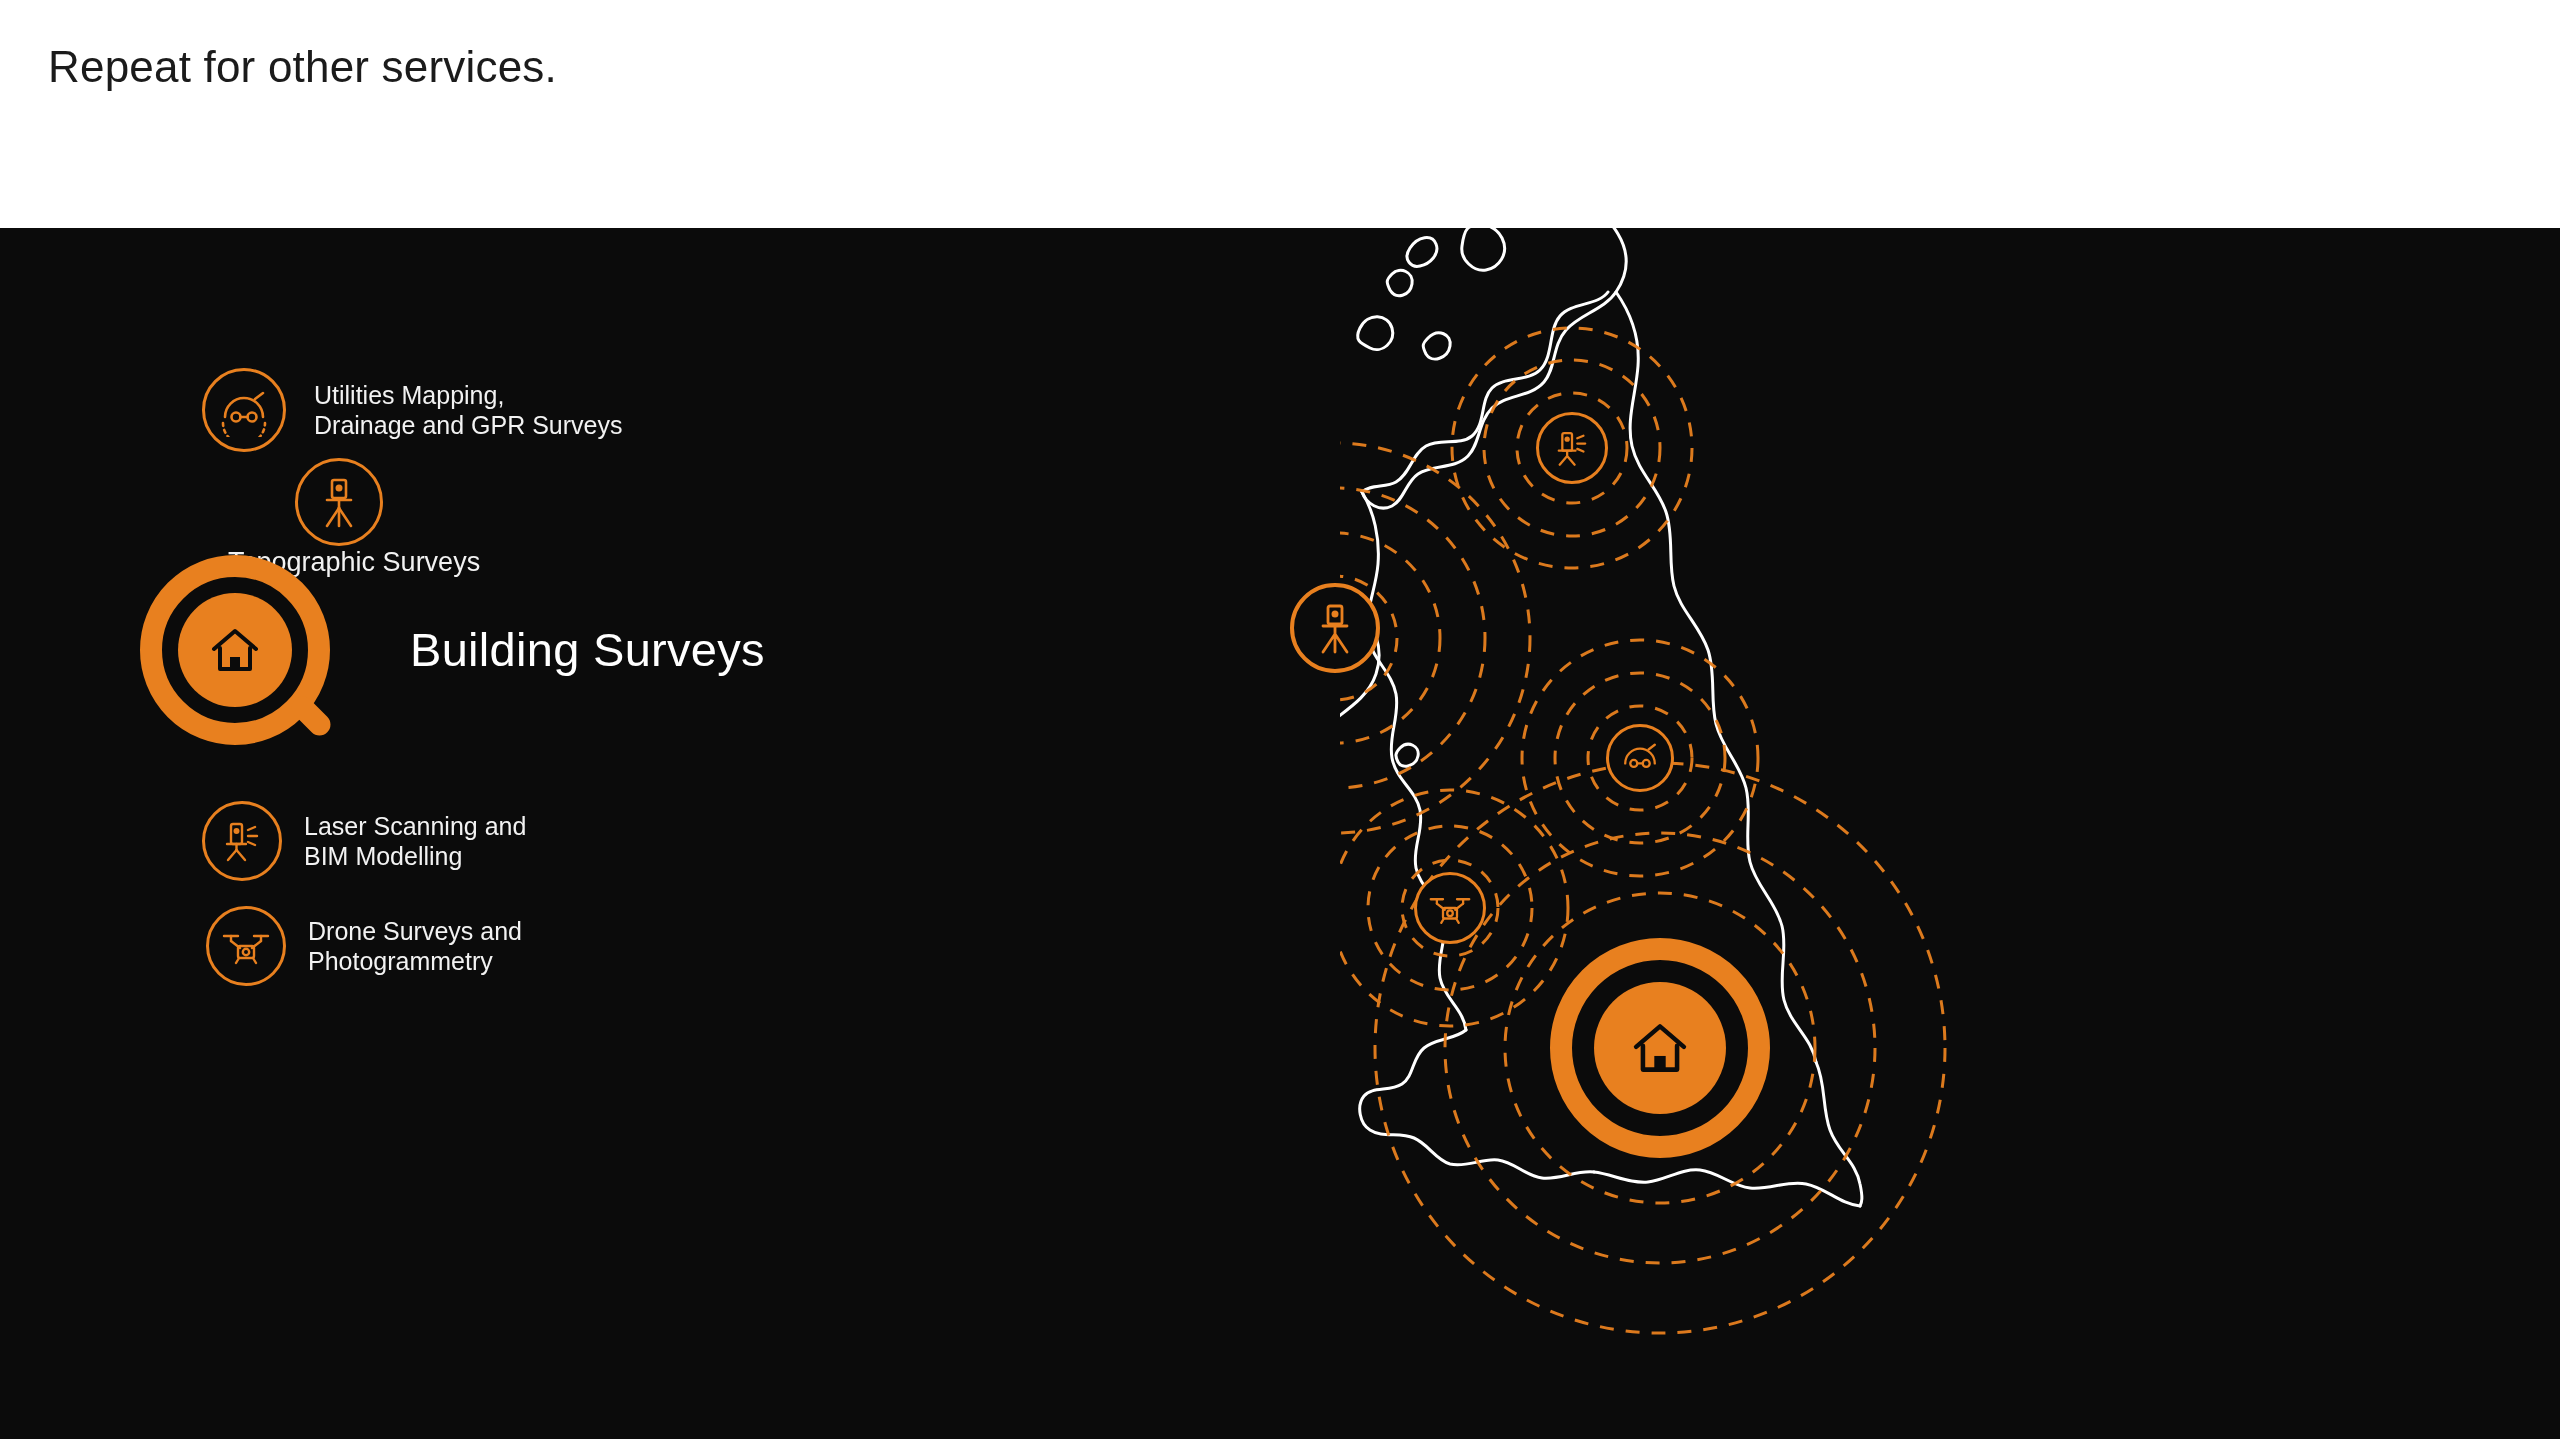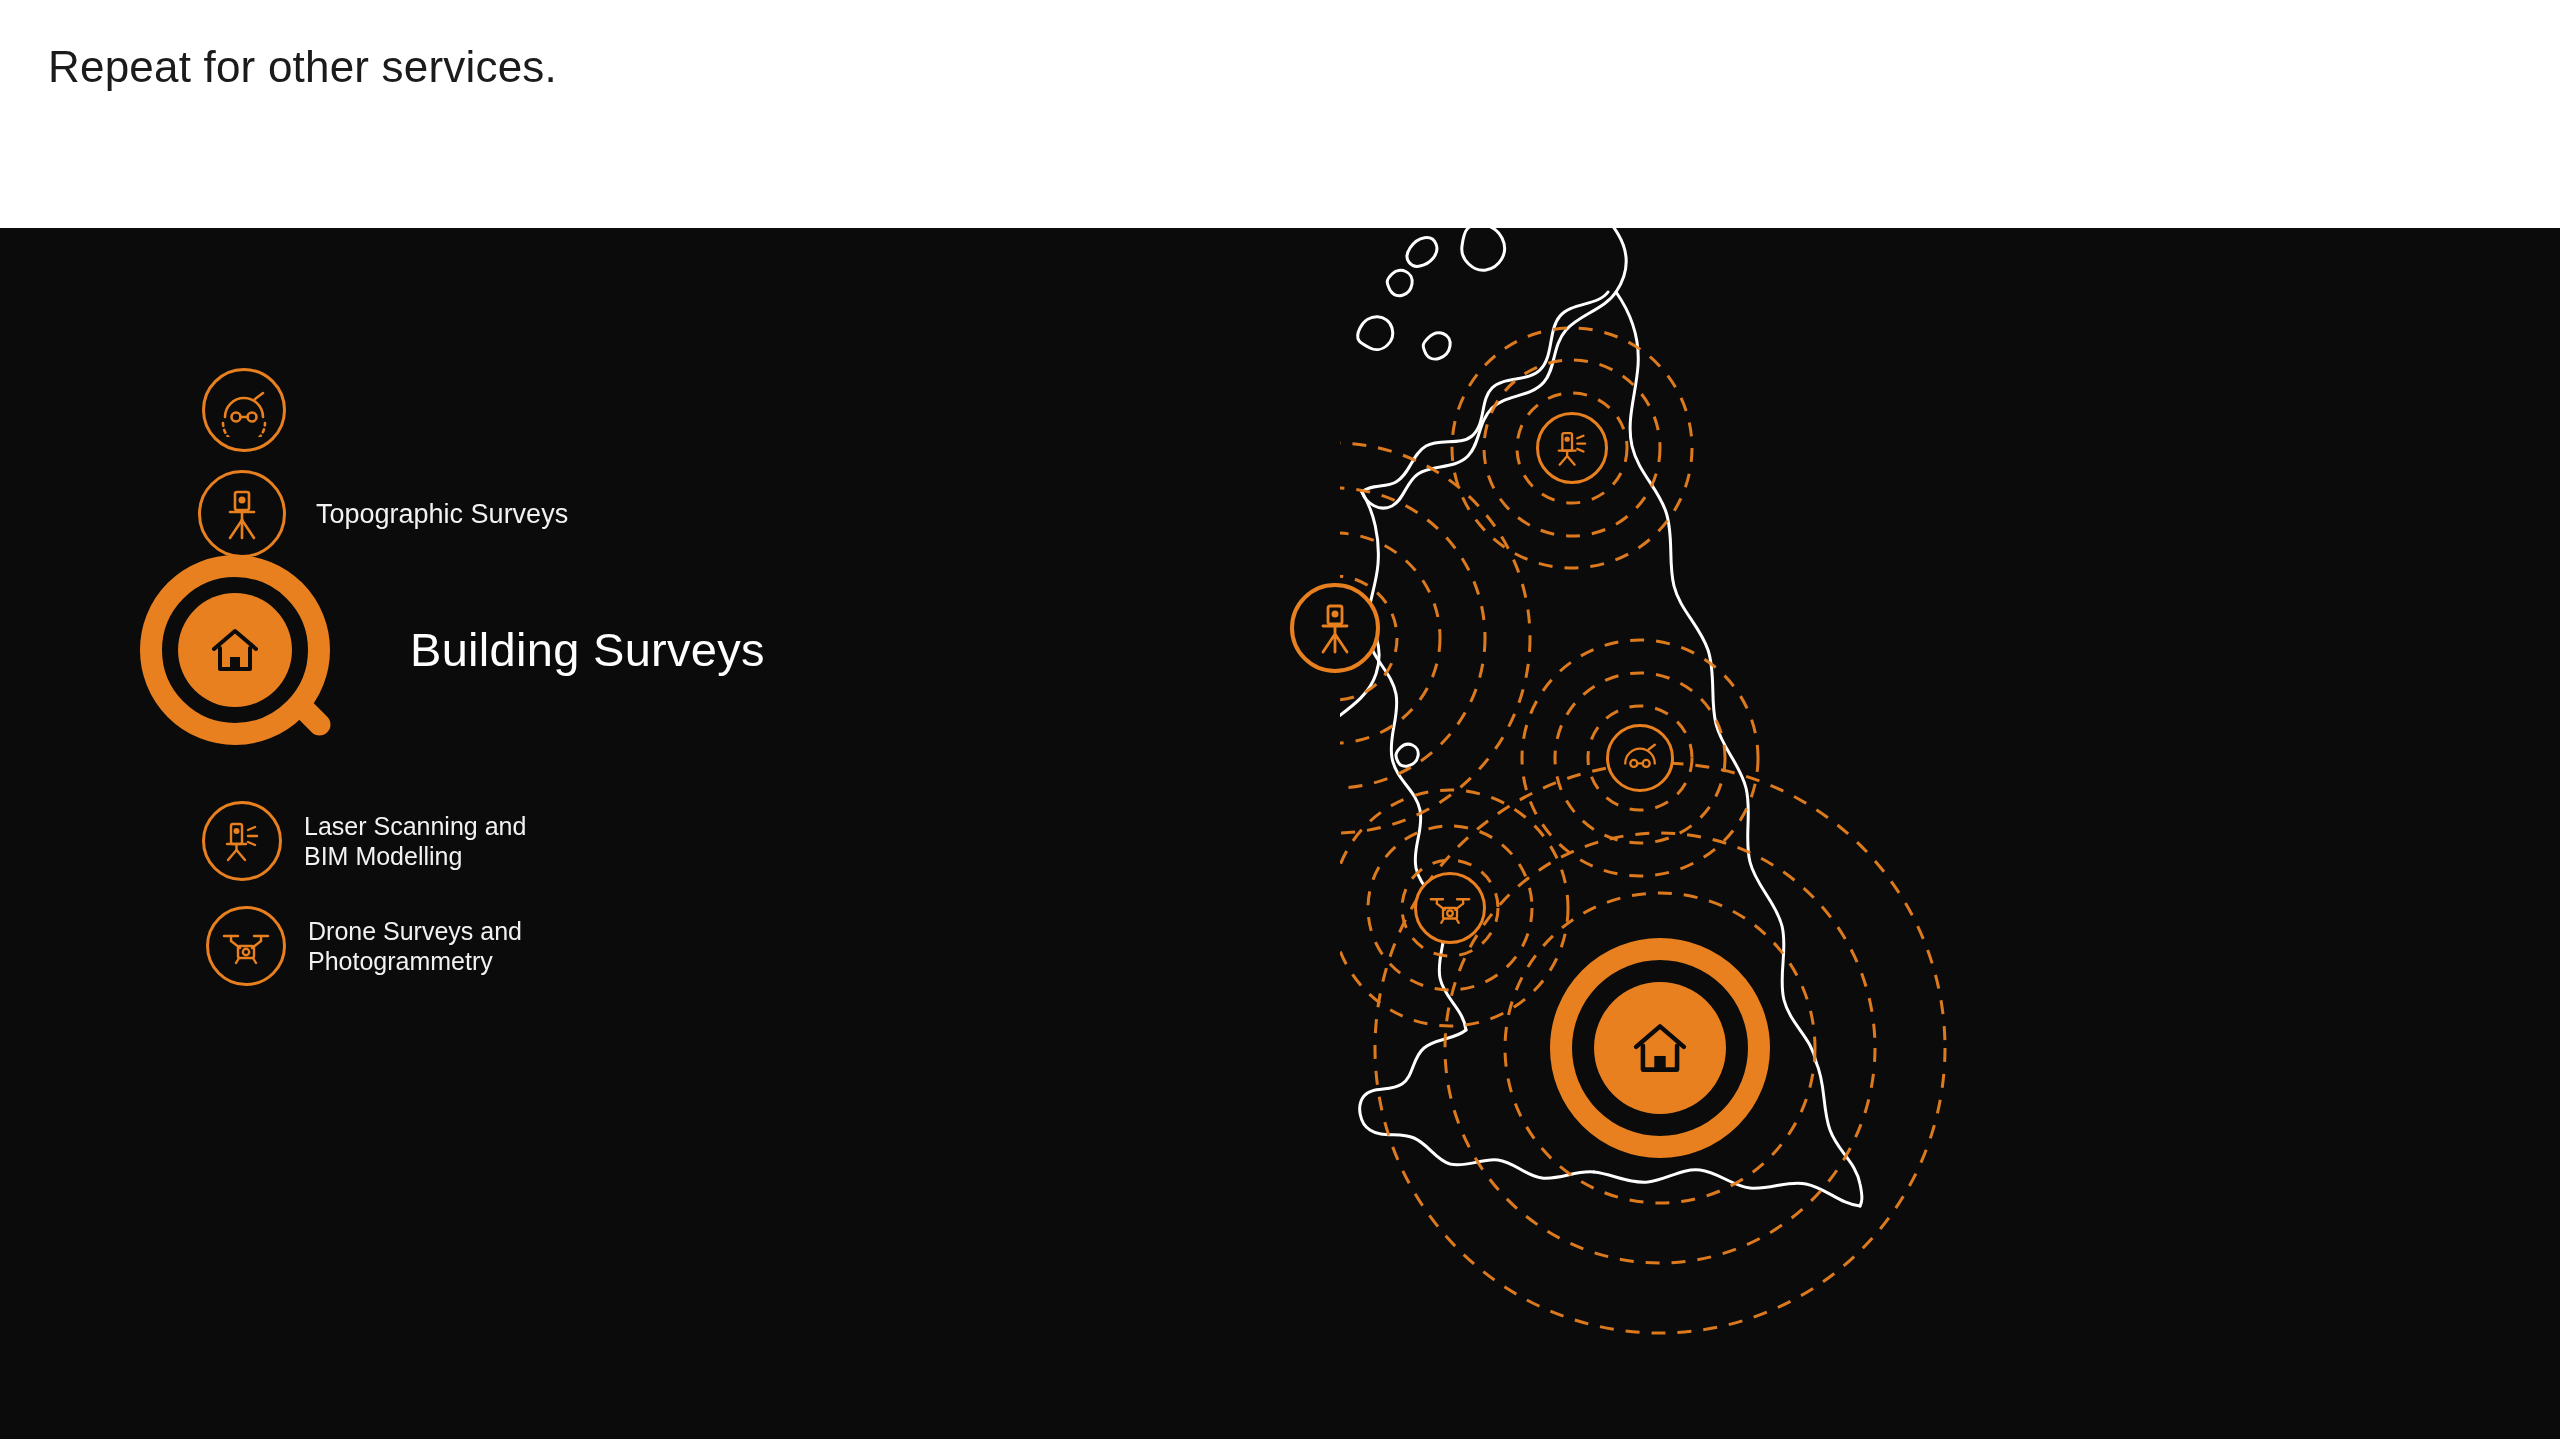--- a/index.html
+++ b/index.html
@@ -170,23 +170,25 @@
         <div class="disc" style="width:84px;height:84px;">
           <svg width="54" height="54" viewBox="0 0 54 54" fill="none" stroke="#e8801f" stroke-width="2.6" stroke-linecap="round" stroke-linejoin="round">
             <path d="M8 34 a19 19 0 0 1 38 0"></path>
             <circle cx="19" cy="34" r="4.5"></circle>
             <circle cx="35" cy="34" r="4.5"></circle>
             <path d="M23.5 34 h7"></path>
             <path d="M38 16 l8 -6"></path>
             <path d="M6 40 a21 21 0 0 0 42 0" stroke-dasharray="3 4"></path>
           </svg>
         </div>
-      </div>
-
-      <div class="service-row" style="left:58px; top:102px;">
+        <div class="label" style="margin-left:28px;font-size:25px;">Utilities Mapping,
+Drainage and GPR Surveys</div>
+      </div>
+
+      <div class="service-row" style="left:58px; top:90px;flex-direction:column;">
         <div class="disc" style="width:88px;height:88px;">
           <svg width="52" height="56" viewBox="0 0 52 56" fill="none" stroke="#e8801f" stroke-width="2.6" stroke-linecap="round" stroke-linejoin="round">
             <rect x="19" y="6" width="14" height="18" rx="2"></rect>
             <circle cx="26" cy="14" r="3.5" fill="#e8801f" stroke="none"></circle>
             <path d="M14 26 h24"></path>
             <path d="M26 26 v8"></path>
             <path d="M26 34 L14 52"></path>
             <path d="M26 34 L38 52"></path>
             <path d="M26 34 v18"></path>
           </svg>

